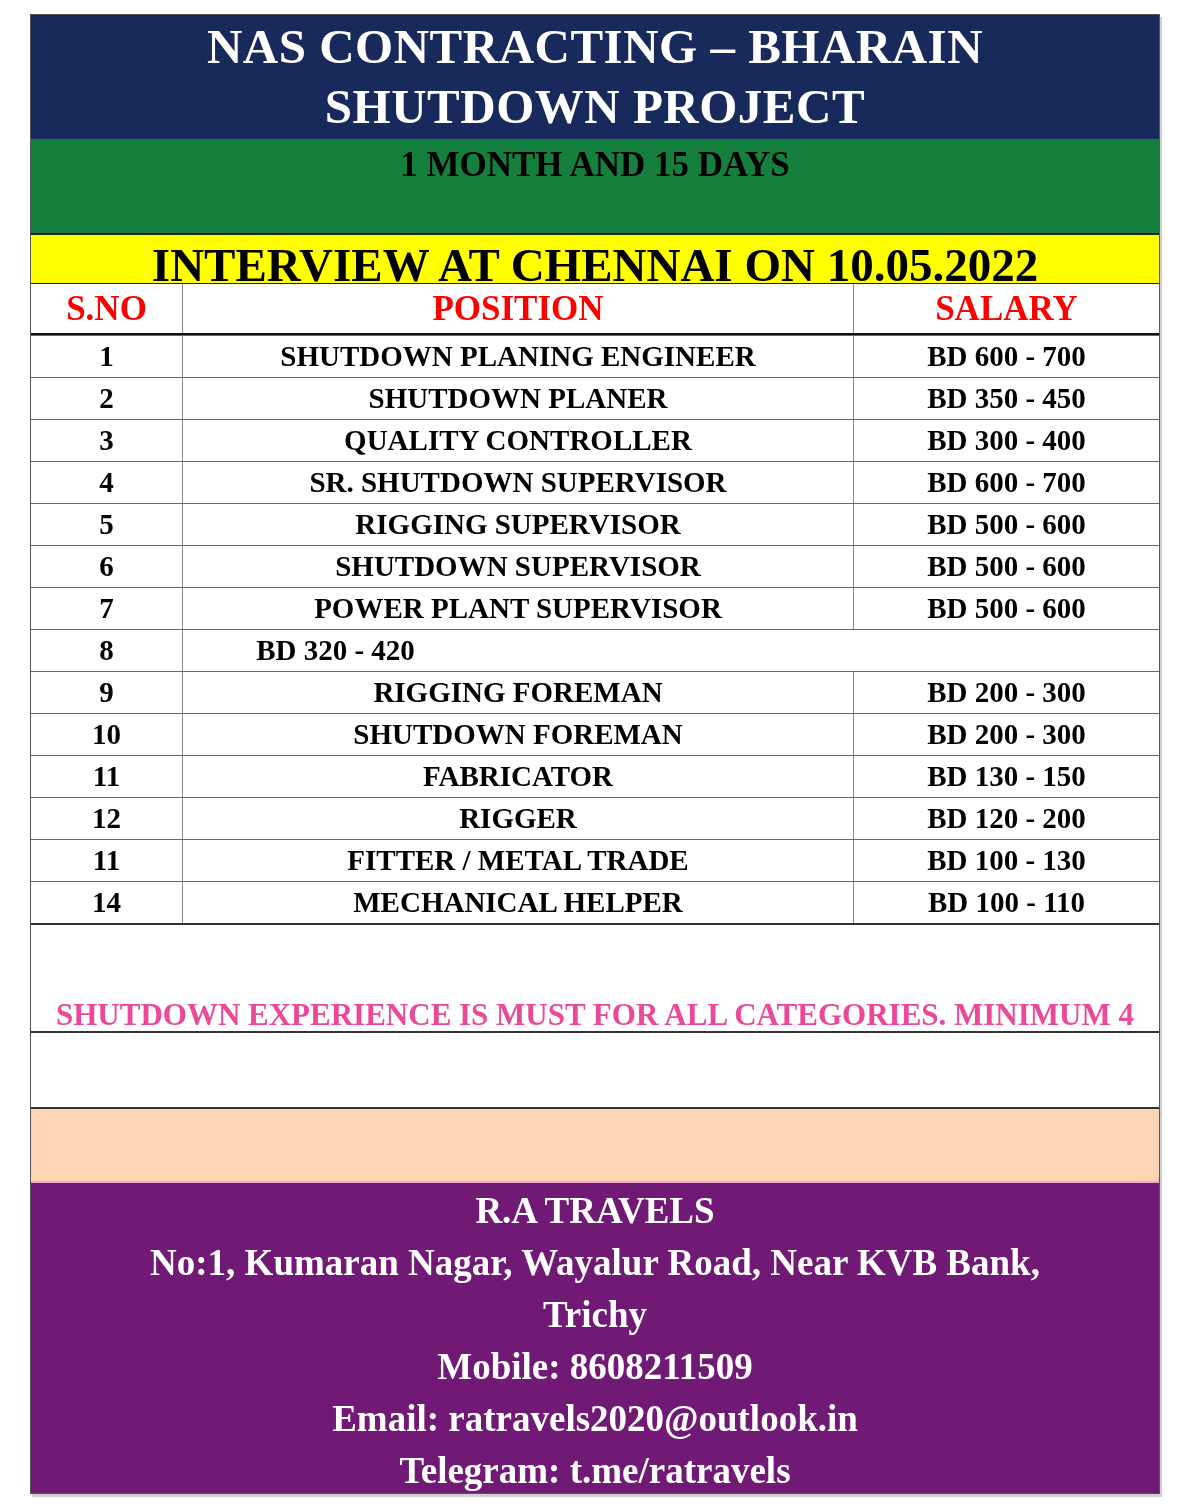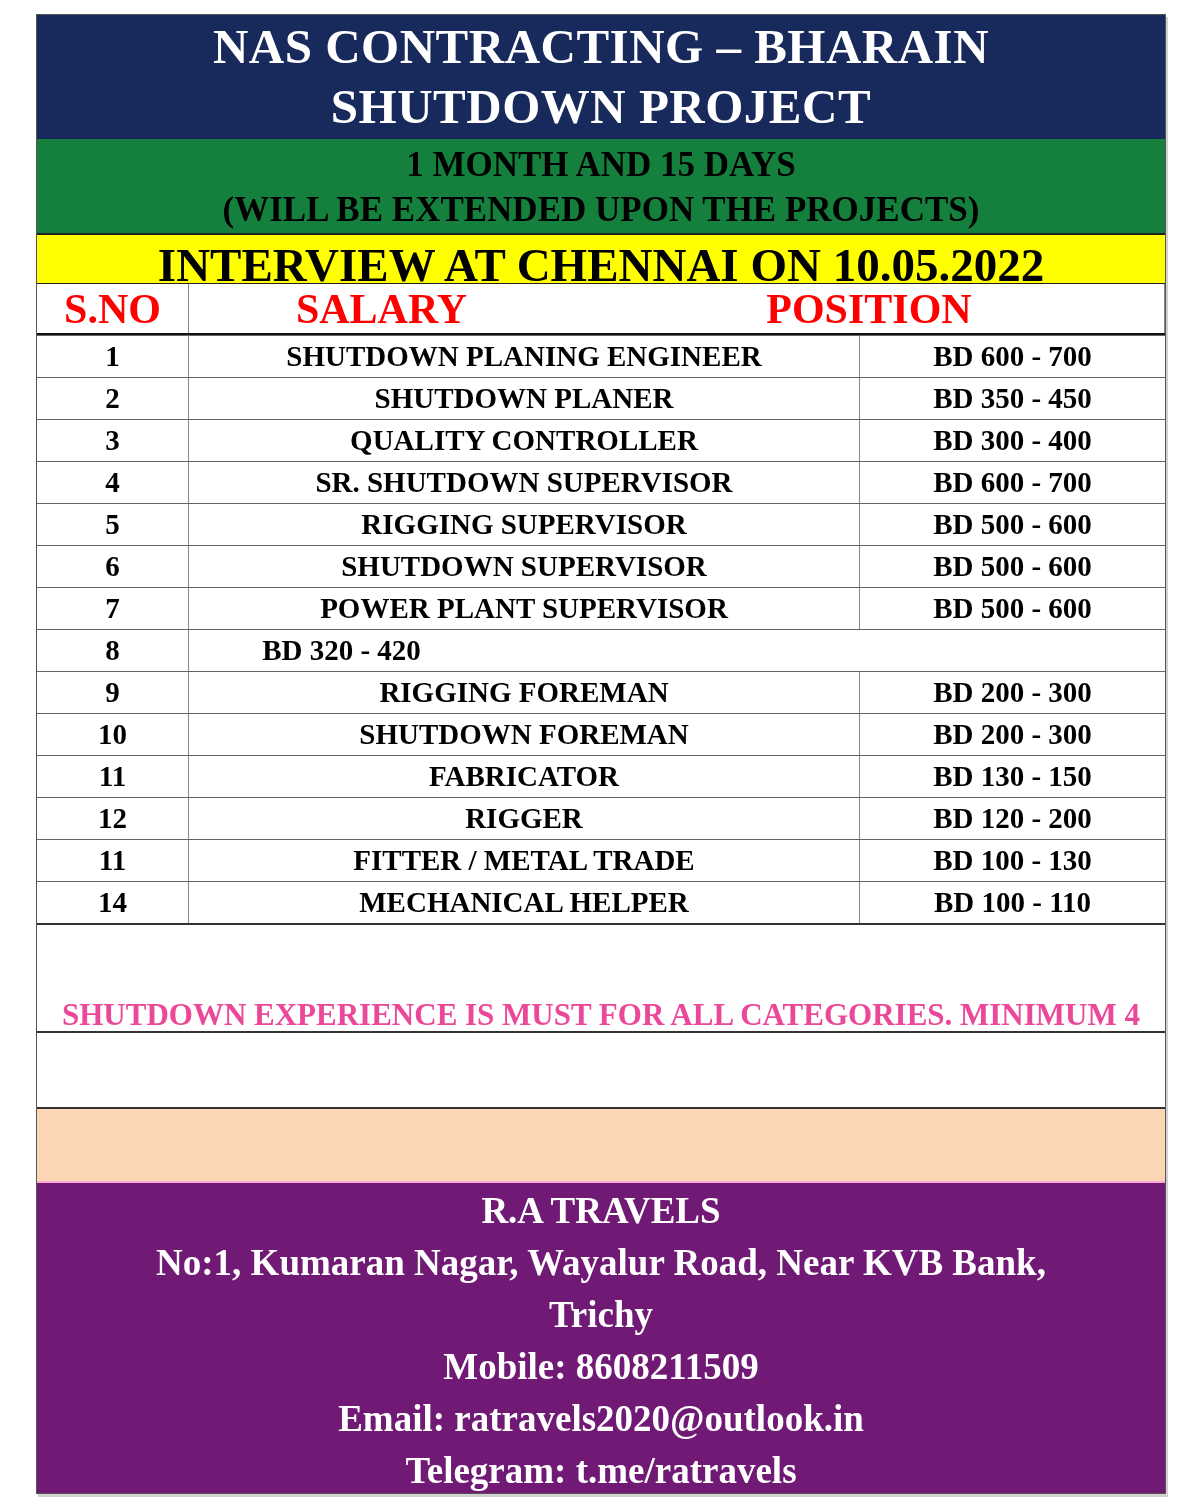--- a/index.html
+++ b/index.html
@@ -7,21 +7,21 @@
     padding: 0;
     background: #ffffff;
     width: 1200px;
     height: 1511px;
     font-family: "Liberation Serif", "DejaVu Serif", serif;
     font-weight: bold;
     -webkit-font-smoothing: antialiased;
   }
   .poster {
     position: absolute;
-    left: 36px;
+    left: 30px;
     top: 14px;
     width: 1130px;
     border: 1px solid #555;
     box-sizing: border-box;
     box-shadow: 2px 3px 0 rgba(0,0,0,0.18);
   }
   .section { box-sizing: border-box; text-align: center; overflow: hidden; }
 
   
   .navy-banner {
@@ -51,24 +51,23 @@
     line-height: 61px;
     border-top: 2px solid #222222;
   }
 
   
   .ptable { background: #ffffff; }
   .trow { display: flex; align-items: center; border-top: 1px solid #666666; }
   .thead-row {
     height: 49px;
     color: #ff0000;
-    font-size: 42px;
+    font-size: 35px;
     border-top: 1px solid #222222;
     border-bottom: 2px solid #111111;
-    gap: 40px;
   }
   .data-row { height: 41px; color: #000000; font-size: 29px; }
   .cell { text-align: center; box-sizing: border-box; }
   .c-sno { width: 152px; border-right: 1px solid #888888; align-self: stretch;
            display: flex; align-items: center; justify-content: center; }
   .c-pos { flex: 1; border-right: 1px solid #888888; align-self: stretch;
            display: flex; align-items: center; justify-content: center; }
   .c-sal { width: 305px; }
 
   
@@ -115,32 +114,31 @@
 
 <div class="poster">
 
   <div class="section navy-banner">
     <div>NAS CONTRACTING – BHARAIN</div>
     <div>SHUTDOWN PROJECT</div>
   </div>
 
   <div class="section duration-banner">
     <div>1 MONTH AND 15 DAYS</div>
-    <div>(WILL BE EXTENDED UPON THE PROJECTS)</div>
   </div>
 
   <div class="section interview-banner">
     <div>INTERVIEW AT CHENNAI ON 10.05.2022</div>
   </div>
 
   <div class="ptable">
     <div class="trow thead-row">
       <div class="cell c-sno">S.NO</div>
+      <div class="cell c-pos">POSITION</div>
       <div class="cell c-sal">SALARY</div>
-      <div class="cell c-pos">POSITION</div>
     </div>
     <div id="table-body">
     <div class="trow data-row">
       <div class="cell c-sno">1</div>
       <div class="cell c-pos">SHUTDOWN PLANING ENGINEER</div>
       <div class="cell c-sal">BD 600 - 700</div>
     </div>
 
     <div class="trow data-row">
       <div class="cell c-sno">2</div>

